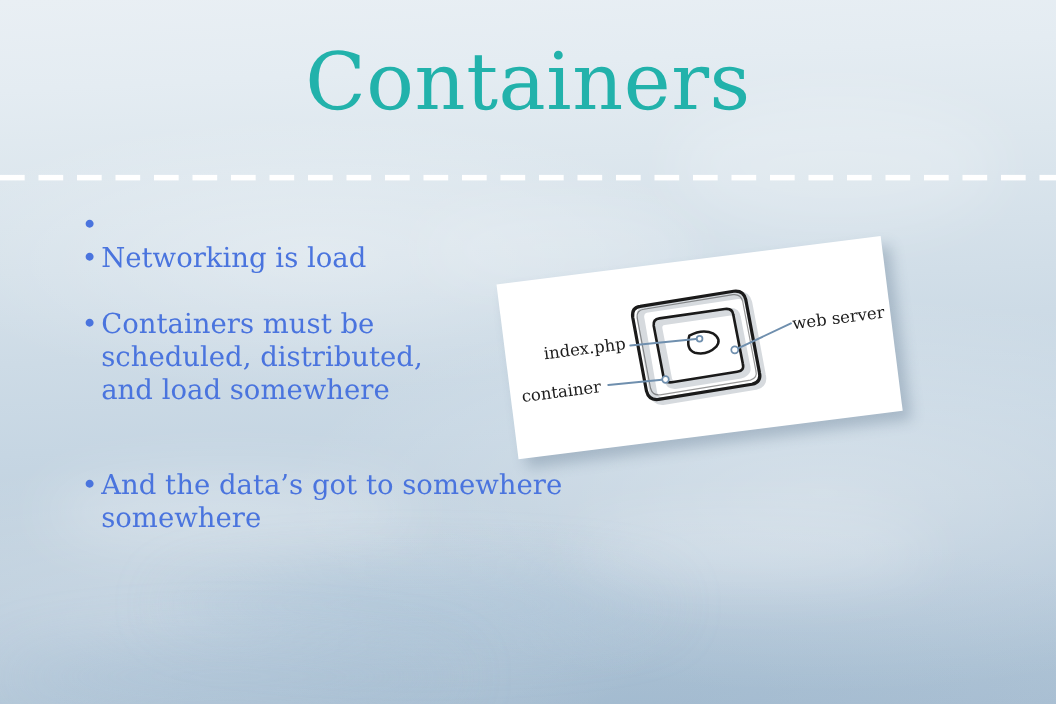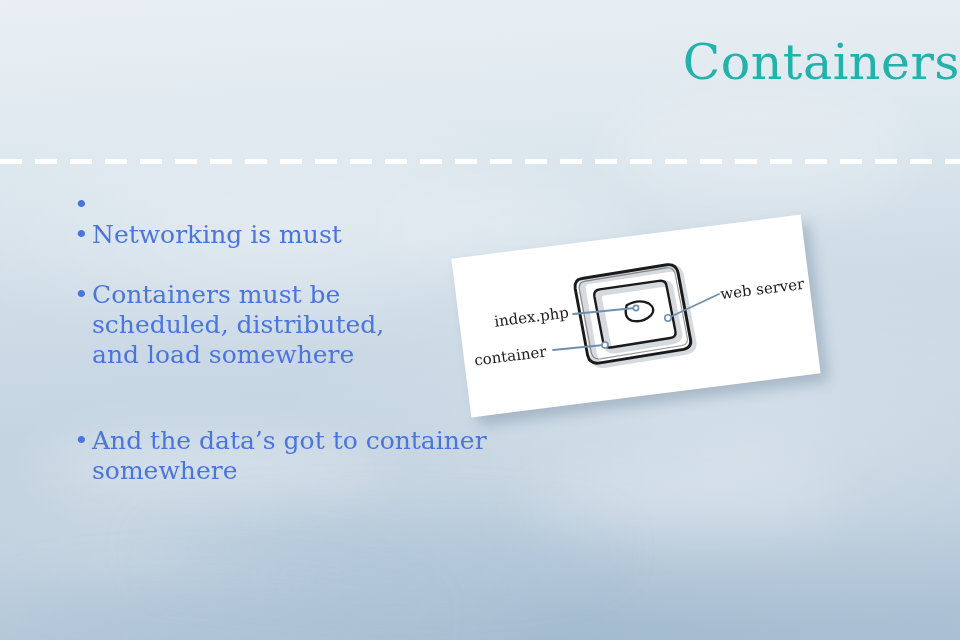--- a/index.html
+++ b/index.html
@@ -44,22 +44,22 @@
   .wash-d { left: 610px; top: 90px;  width: 300px; height: 120px; background: rgba(255,255,255,0.20); }
   .wash-e { left: 0px;   top: 585px; width: 420px; height: 60px;  background: rgba(150,180,205,0.28); }
   .wash-f { left: 380px; top: 190px; width: 260px; height: 70px;  background: rgba(255,255,255,0.18); }
 
   
   #title {
     position: absolute;
     left: 0;
     top: 38px;
     width: 960px;
-    text-align: right;
-    font-size: 49px;
+    text-align: center;
+    font-size: 72px;
     line-height: 1;
     color: #22b2ab;
     letter-spacing: 0.5px;
   }
 
   
   #divider {
     position: absolute;
     left: 0;
     top: 159px;
@@ -149,31 +149,31 @@
   <div id="divider"></div>
 
   <div id="bullets">
 
     <div class="bullet">
       <span class="dot">•</span>
     </div>
 
     <div class="bullet">
       <span class="dot">•</span>
-      <span>Networking is must</span>
+      <span>Networking is load</span>
     </div>
 
     <div class="bullet" style="width:335px;">
       <span class="dot">•</span>
       <span>Containers must be scheduled, distributed, and load somewhere</span>
     </div>
 
     <div class="bullet" style="margin-top:56px;">
       <span class="dot">•</span>
-      <span>And the data’s got to container </span><span class="em">somewhere</span>
+      <span>And the data’s got to somewhere </span><span class="em">somewhere</span>
     </div>
 
   </div>
 
   <div id="sketch">
 
     <div id="card"></div>
 
     <svg id="card-svg" viewBox="0 0 370 190">
       <g transform="rotate(-7.2 185 95)">

